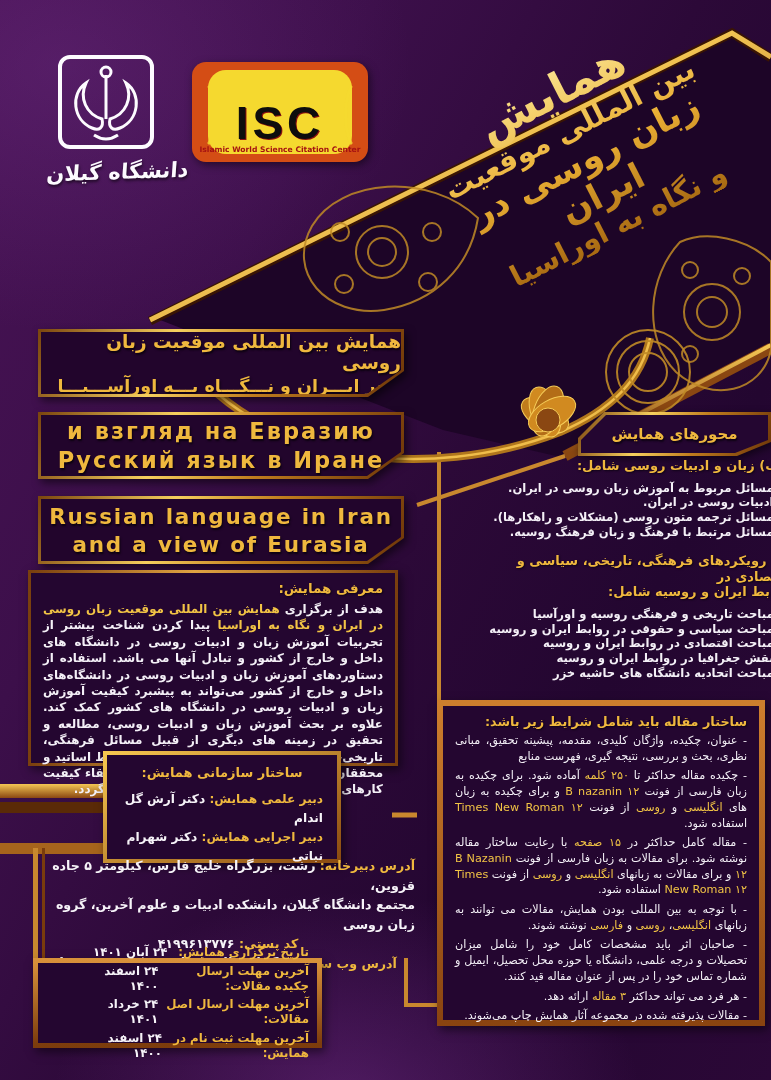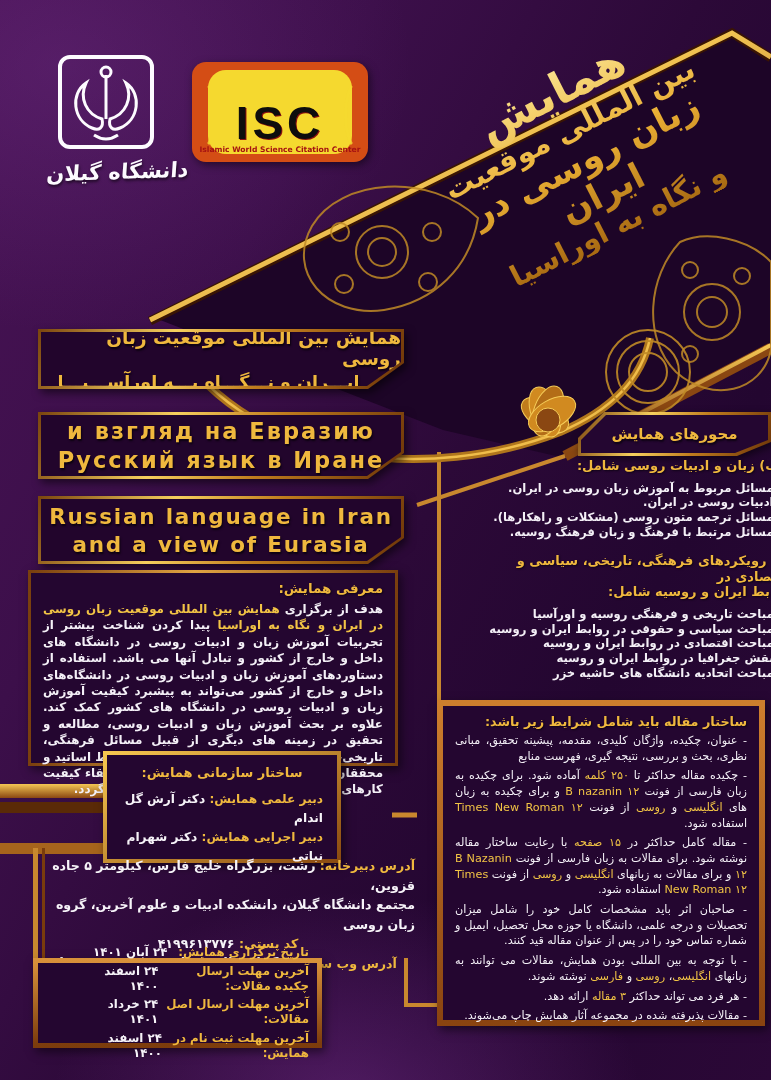--- a/index.html
+++ b/index.html
@@ -38,21 +38,21 @@
     -webkit-background-clip:text;background-clip:text;color:transparent;}
   .cl1{font-size:45px;} .cl2{font-size:29px;} .cl3{font-size:35px;} .cl4{font-size:29px;}
 
   
   .cutwrap{z-index:2;filter:drop-shadow(3px 4px 4px rgba(0,0,0,.55));}
   .cut-bg{position:absolute;inset:0;background:linear-gradient(115deg,#7a440e 0%,#f6cf5e 35%,#c07c1e 62%,#6b3408 100%);
     clip-path:polygon(0 0,100% 0,100% calc(100% - 26px),calc(100% - 36px) 100%,0 100%);}
   .cut-in{position:absolute;inset:3px;background:#22052c;
     clip-path:polygon(0 0,100% 0,100% calc(100% - 24px),calc(100% - 34px) 100%,0 100%);
     display:flex;flex-direction:column;align-items:center;justify-content:center;gap:3px;}
-  .fa-box{left:38px;top:329px;width:366px;height:60px;}
+  .fa-box{left:38px;top:329px;width:366px;height:68px;}
   .ru-box{left:38px;top:412px;width:366px;height:67px;}
   .en-box{left:38px;top:496px;width:366px;height:68px;}
   .t-gold{color:#efb83e;text-shadow:1px 2px 2px rgba(0,0,0,.65);font-weight:bold;}
   .fa1{font-size:18.5px;direction:rtl;} .fa2{font-size:17.5px;direction:rtl;letter-spacing:.5px;}
   .ru1,.ru2{font-size:22.5px;letter-spacing:2px;}
   .en1,.en2{font-size:21.5px;letter-spacing:1.8px;}
 
   
   .axes-head{left:578px;top:412px;width:193px;height:44px;z-index:2;filter:drop-shadow(2px 3px 4px rgba(0,0,0,.55));}
   .axes-head .cut-bg{clip-path:polygon(26px 0,100% 0,100% calc(100% - 14px),calc(100% - 34px) 100%,0 100%,0 26px);}
@@ -299,19 +299,19 @@
         <span class="date-label">آخرین مهلت ثبت نام در همایش:</span>
         <span class="date-value">۲۴ اسفند ۱۴۰۰</span>
       </div>
   </div>
 
   <div class="abs obox paper-box">
     <div class="paper-head">ساختار مقاله باید شامل شرایط زیر باشد:</div>
     <p class="pp">- عنوان، چکیده، واژگان کلیدی، مقدمه، پیشینه تحقیق، مبانی نظری، بحث و بررسی، نتیجه گیری، فهرست منابع</p>
     <p class="pp"><span>- چکیده مقاله حداکثر تا </span><span class="hl">۲۵۰ کلمه</span><span> آماده شود. برای چکیده به زبان فارسی از فونت </span><span class="hl">B nazanin ۱۲</span><span> و برای چکیده به زبان های </span><span class="hl">انگلیسی</span><span> و </span><span class="hl">روسی</span><span> از فونت </span><span class="hl">Times New Roman ۱۲</span><span> استفاده شود.</span></p>
     <p class="pp"><span>- مقاله کامل حداکثر در </span><span class="hl">۱۵ صفحه</span><span> با رعایت ساختار مقاله نوشته شود. برای مقالات به زبان فارسی از فونت </span><span class="hl">B Nazanin ۱۲</span><span> و برای مقالات به زبانهای </span><span class="hl">انگلیسی</span><span> و </span><span class="hl">روسی</span><span> از فونت </span><span class="hl">Times New Roman ۱۲</span><span> استفاده شود.</span></p>
+    <p class="pp"><span>- با توجه به بین المللی بودن همایش، مقالات می توانند به زبانهای </span><span class="hl">انگلیسی</span><span>، </span><span class="hl">روسی</span><span> و </span><span class="hl">فارسی</span><span> نوشته شوند.</span></p>
     <p class="pp">- صاحبان اثر باید مشخصات کامل خود را شامل میزان تحصیلات و درجه علمی، دانشگاه یا حوزه محل تحصیل، ایمیل و شماره تماس خود را در پس از عنوان مقاله قید کنند.</p>
-    <p class="pp"><span>- با توجه به بین المللی بودن همایش، مقالات می توانند به زبانهای </span><span class="hl">انگلیسی</span><span>، </span><span class="hl">روسی</span><span> و </span><span class="hl">فارسی</span><span> نوشته شوند.</span></p>
     <p class="pp"><span>- هر فرد می تواند حداکثر </span><span class="hl">۳ مقاله</span><span> ارائه دهد.</span></p>
     <p class="pp">- مقالات پذیرفته شده در مجموعه آثار همایش چاپ می‌شوند.</p>
   </div>
 
 </div>
 
 </body></html>

